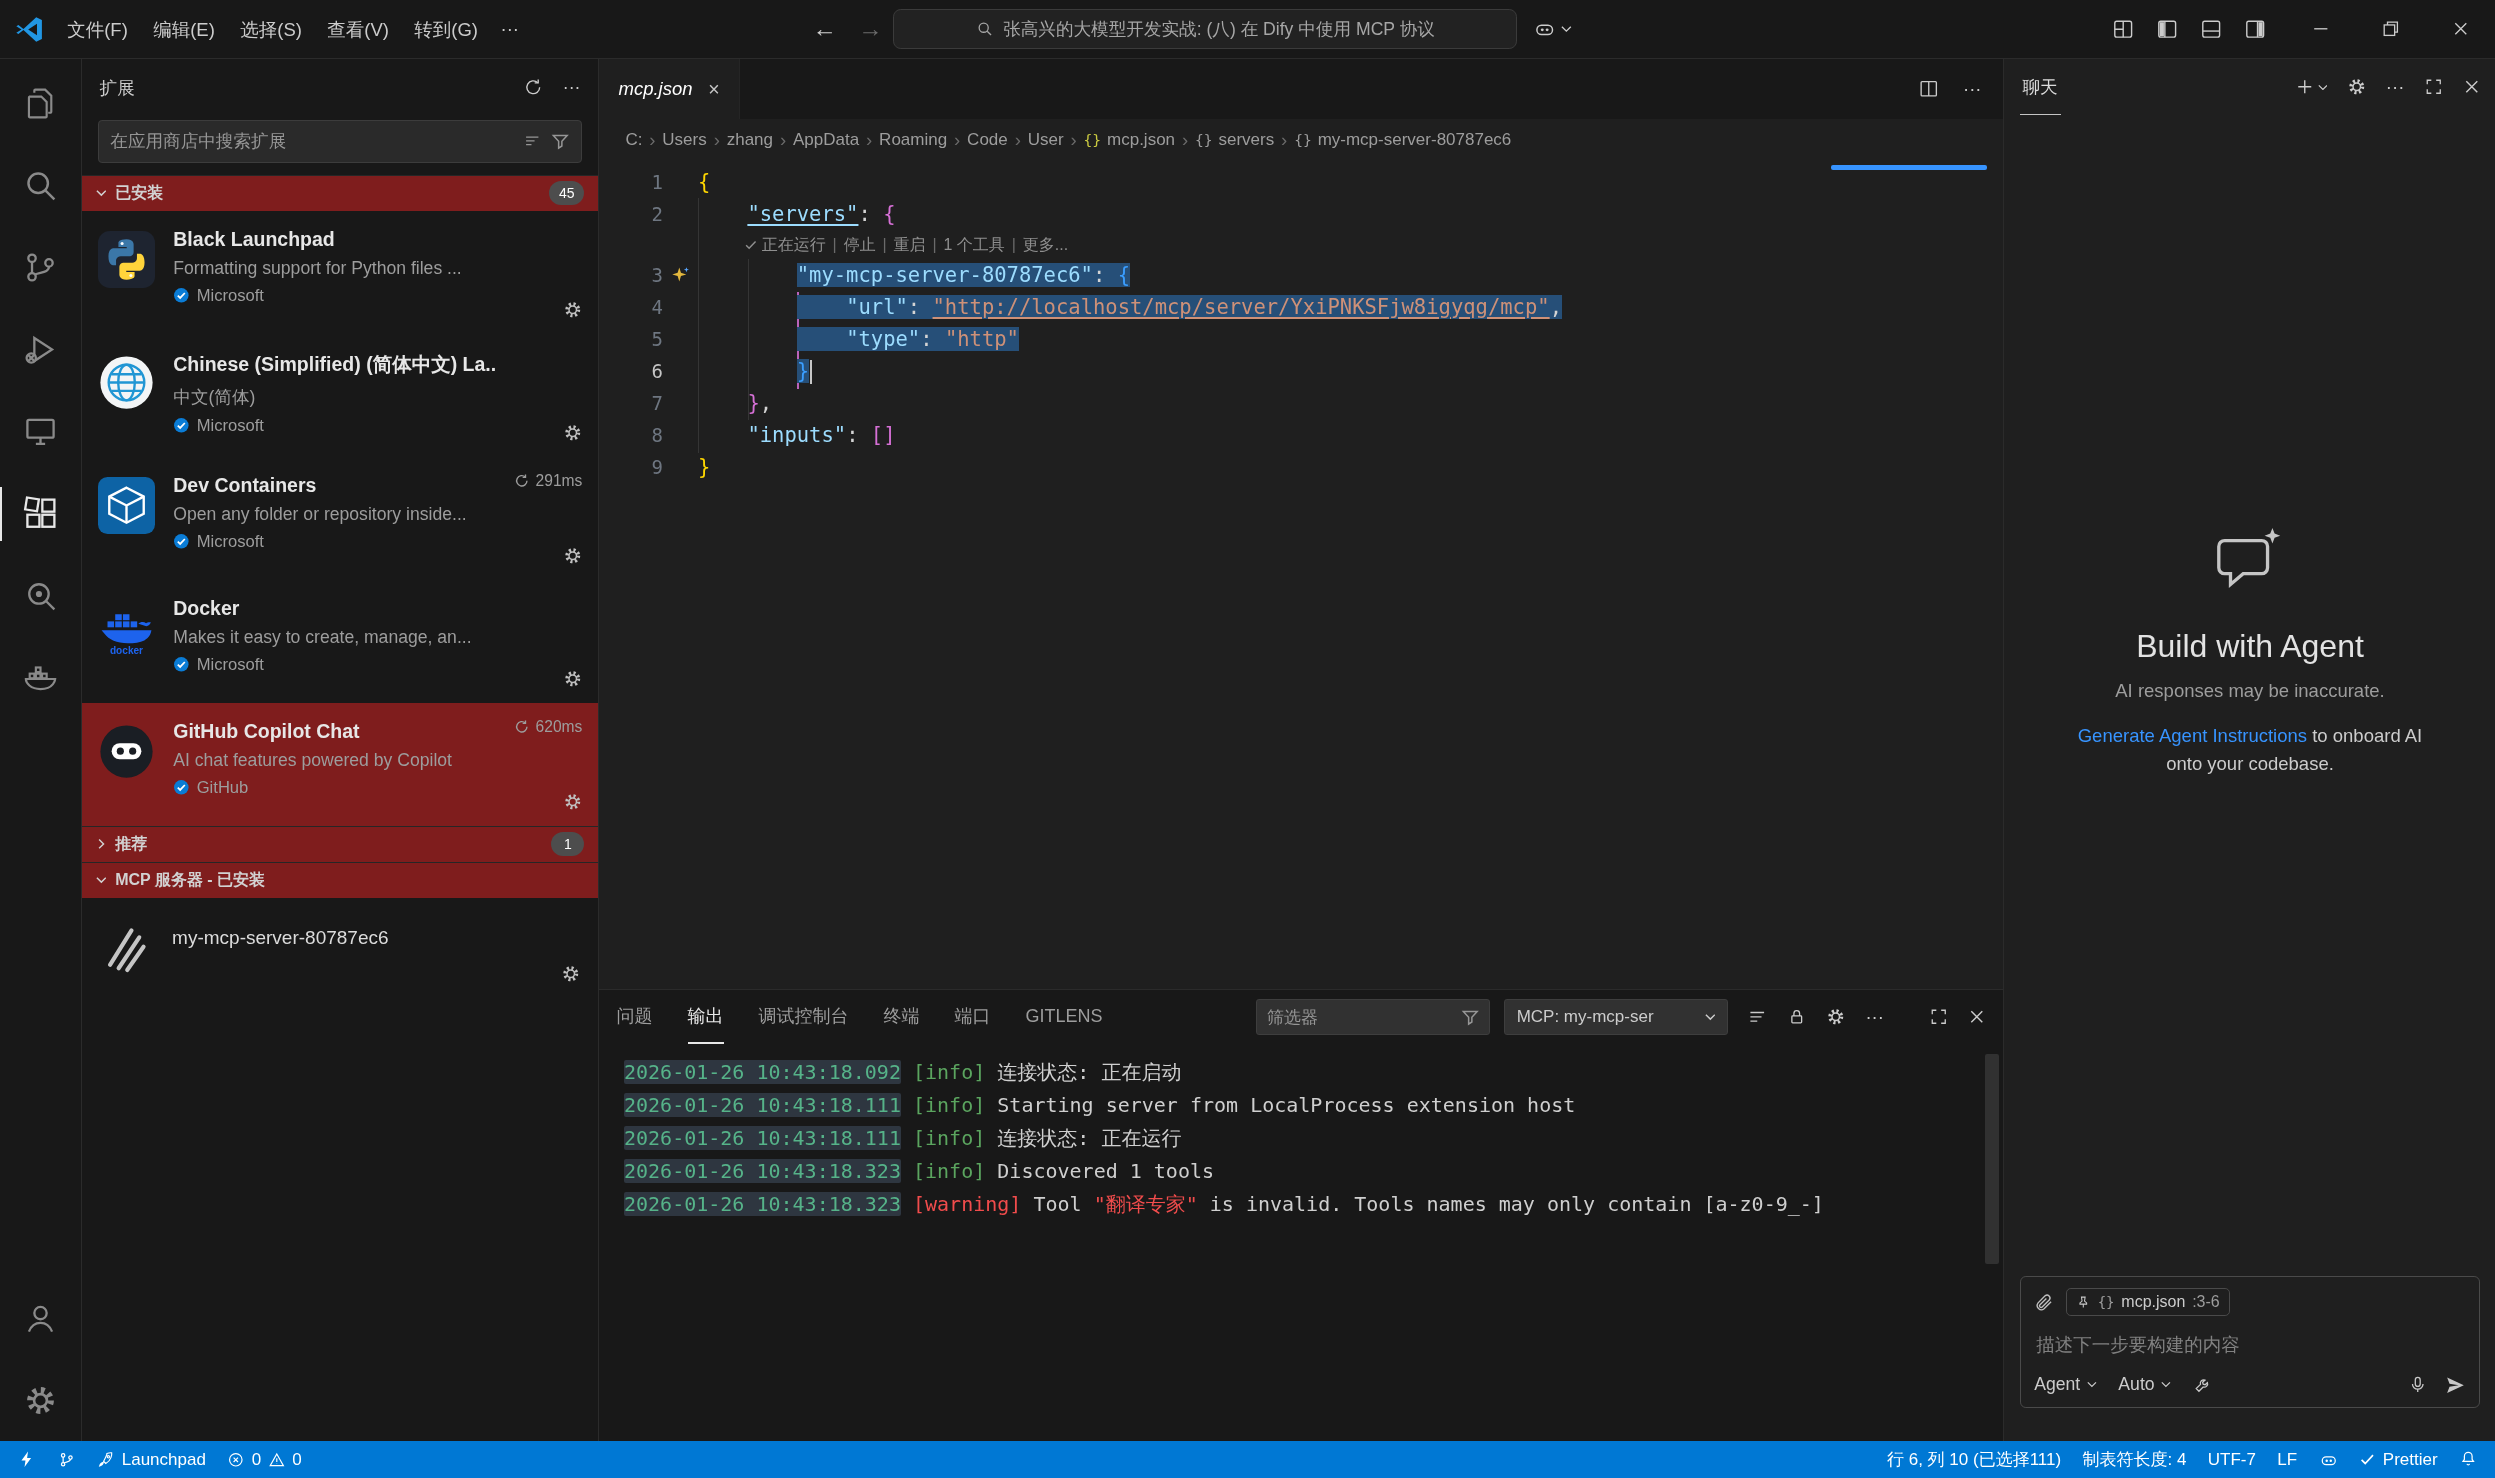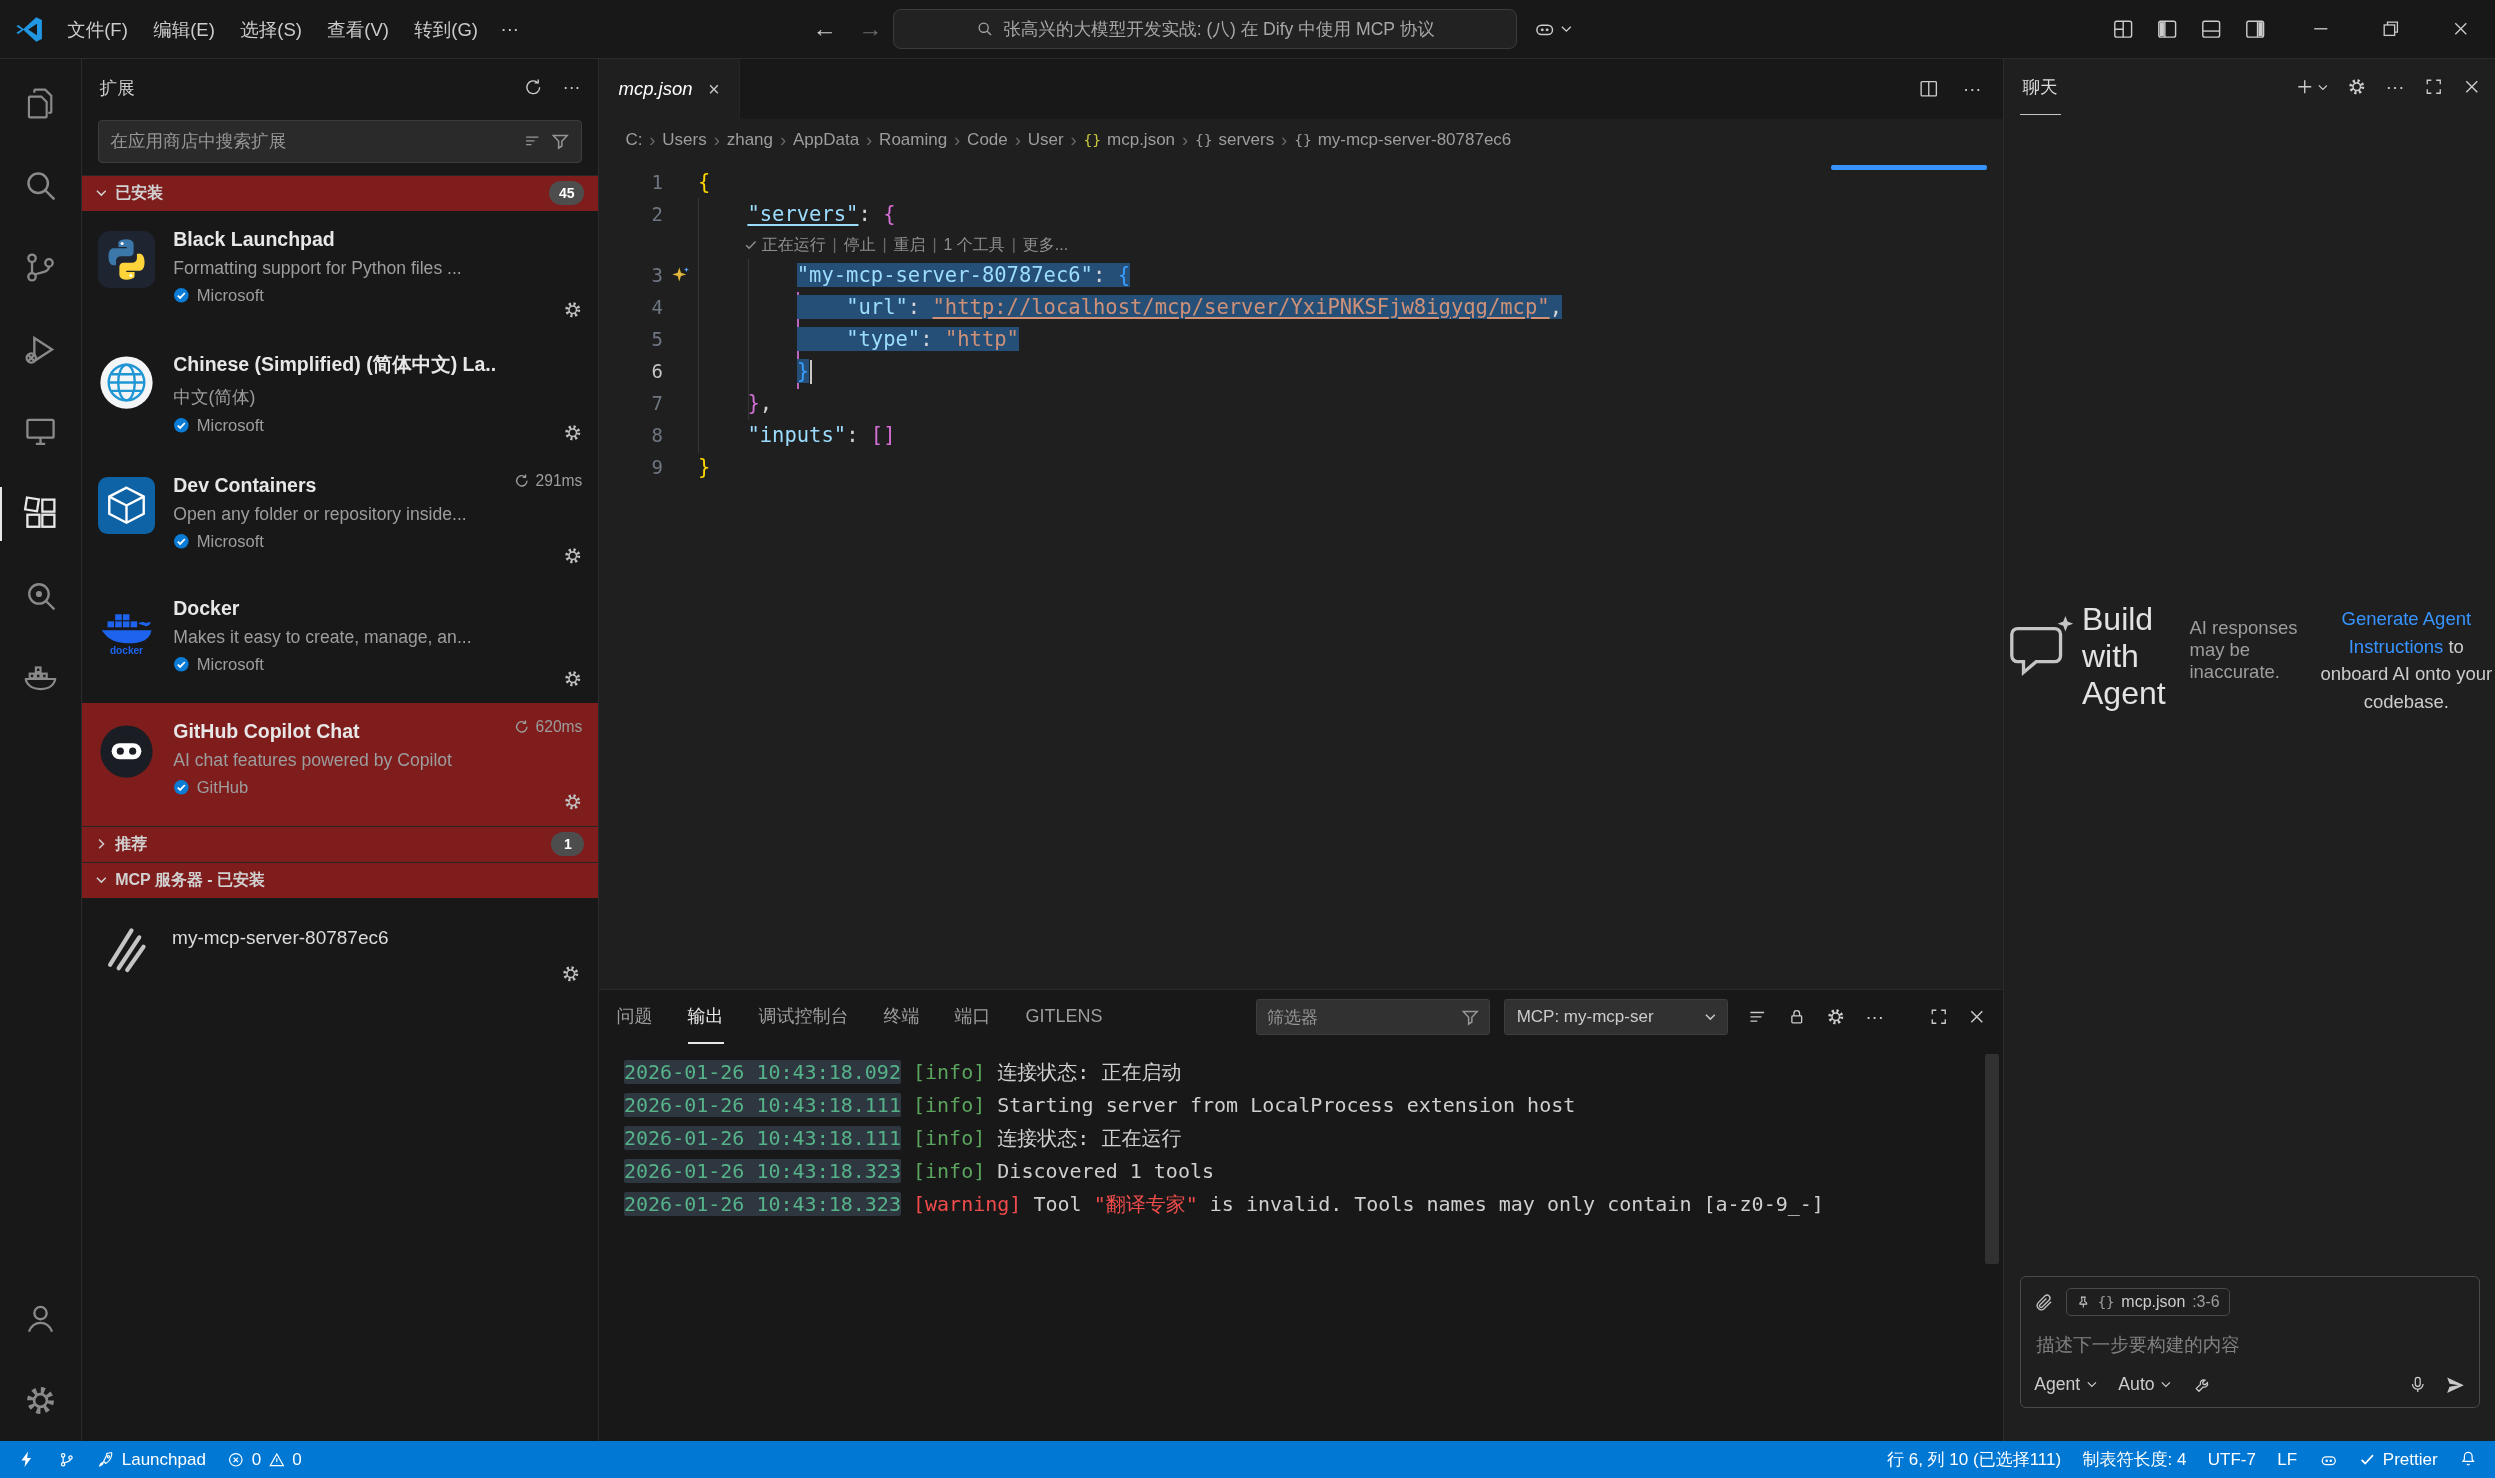--- a/index.html
+++ b/index.html
@@ -38,21 +38,21 @@
 .ab-bottom{margin-top:auto}
 
 
 .sidebar{width:517px;background:var(--chrome);border-right:1px solid var(--border);display:flex;flex-direction:column;flex:none;min-height:0}
 .sb-header{height:57px;display:flex;align-items:center;padding:0 17.6px;font-size:17.6px;color:#ccc;flex:none}
 .sb-title{flex:1}
 .sb-actions{display:flex;gap:19.5px;color:#ccc;align-items:center}
 .sb-search{margin:3.9px 15.6px 11.7px;height:43px;background:#2a2a2a;border:1px solid #3c3c3c;border-radius:3.9px;display:flex;align-items:center;padding:0 11.7px;color:#969696;font-size:17.6px;flex:none;gap:9.8px}
 .sb-search .ph{flex:1;white-space:nowrap;overflow:hidden}
 .sb-section-h{height:36px;display:flex;align-items:center;gap:8.8px;padding:0 13.7px;font-size:16px;font-weight:700;color:#d2d2d2;cursor:pointer;background:#7f1d1d;border-top:1px solid #262626;flex:none}
-.badge{margin-left:auto;background:#4d4d4d;color:#fff;border-radius:19.5px;font-size:14px;font-weight:700;padding:3.9px 9.8px;min-width:33px;text-align:center}
+.badge{margin-left:auto;background:#4d4d4d;color:#fff;border-radius:19.5px;font-size:14px;font-weight:400;padding:3.9px 9.8px;min-width:33px;text-align:center}
 .chev-r{transform:rotate(-90deg)}
 .ext{display:flex;gap:15.6px;padding:15.6px 13.7px;height:123px;position:relative;cursor:pointer}
 .ext.selected{background:#7f1d1d}
 .ext-icon{width:62px;height:62px;flex:none;margin-top:2px;display:flex;align-items:center;justify-content:center}
 .ext-main{flex:1;min-width:0;display:flex;flex-direction:column;gap:6.8px;padding-top:2px}
 .ext-name{color:#e7e7e7;font-size:19.5px;font-weight:700;white-space:nowrap;overflow:hidden;max-width:322px}
 .ext-desc{color:#9d9d9d;font-size:17.6px;white-space:nowrap;overflow:hidden;max-width:322px}
 .ext-pub{display:flex;align-items:center;gap:6.8px;color:#9d9d9d;font-size:16.6px}
 .ext-time{position:absolute;right:15.6px;top:15.6px;color:#9d9d9d;font-size:15.6px;display:flex;gap:5.9px;align-items:center}
 .ext-gear{position:absolute;right:15.6px;bottom:13.7px;color:#c0c0c0;cursor:pointer}
@@ -116,21 +116,21 @@
 .lm{color:#cfcfcf}
 .lp-warn{color:#f14c4c}
 .pscroll{position:absolute;right:3.9px;top:9.8px;width:13.7px;height:210px;background:#4a4a4a;opacity:.5;border-radius:2px}
 
 
 .chat{width:493px;background:var(--editor);border-left:1px solid var(--border);display:flex;flex-direction:column;flex:none}
 .chat-header{height:56px;display:flex;align-items:center;padding:0 15.6px;flex:none}
 .chat-title{height:100%;display:flex;align-items:center;font-size:17.6px;color:#dcdcdc;border-bottom:1px solid #c5c5c5;padding:0 2.9px}
 .chat-hicons{margin-left:auto;display:flex;gap:19.5px;align-items:center;color:#ccc}
 .hgroup{display:flex;align-items:center;gap:2.9px;cursor:pointer}
-.chat-body{flex:1;display:flex;flex-direction:row;align-items:center;justify-content:center;transform:translateY(-45px)}
+.chat-body{flex:1;display:flex;flex-direction:column;align-items:center;justify-content:center;transform:translateY(-45px)}
 .chat-h1{font-size:32px;font-weight:400;color:#e3e3e3;margin:27px 0 15.6px}
 .chat-sub{color:#9d9d9d;font-size:18.5px}
 .chat-onboard{margin-top:20px;width:380px;text-align:center;line-height:1.5;font-size:18.5px;color:#ccc}
 .link{color:#3794ff;cursor:pointer}
 .chat-input{margin:0 15.6px 33px;border:1px solid #4a4a4a;border-radius:5.9px;padding:11.7px 13.7px;flex:none;background:#1f1f1f}
 .ci-context{display:flex;align-items:center;gap:11.7px;color:#c0c0c0}
 .pill{display:flex;align-items:center;gap:6.8px;border:1px solid #4a4a4a;border-radius:4.9px;padding:3.9px 8.8px;font-size:16px;color:#ccc;cursor:pointer}
 .pill .range{color:#9d9d9d}
 .pill .ci-braces{font-family:"DejaVu Sans Mono",monospace;font-size:14px;color:#9d9d9d}
 .ci-placeholder{margin:15.6px 2px 17.6px;color:#818181;font-size:18.5px;cursor:text}

